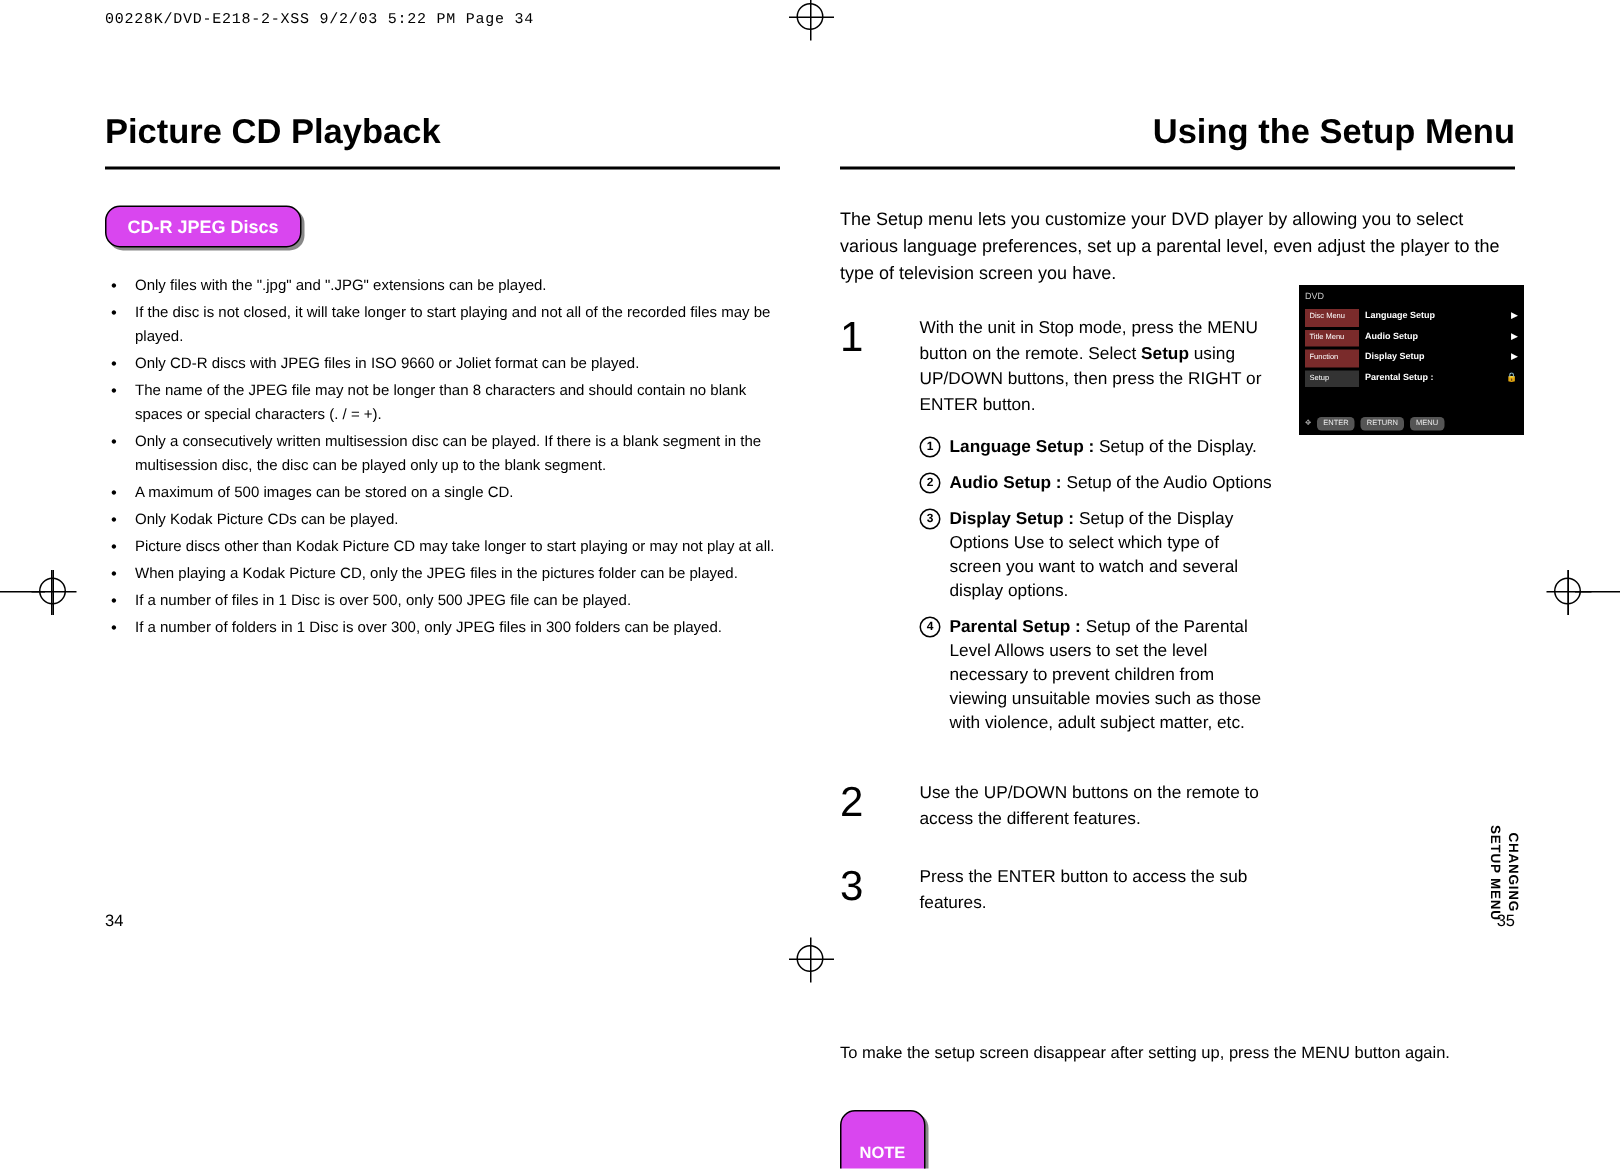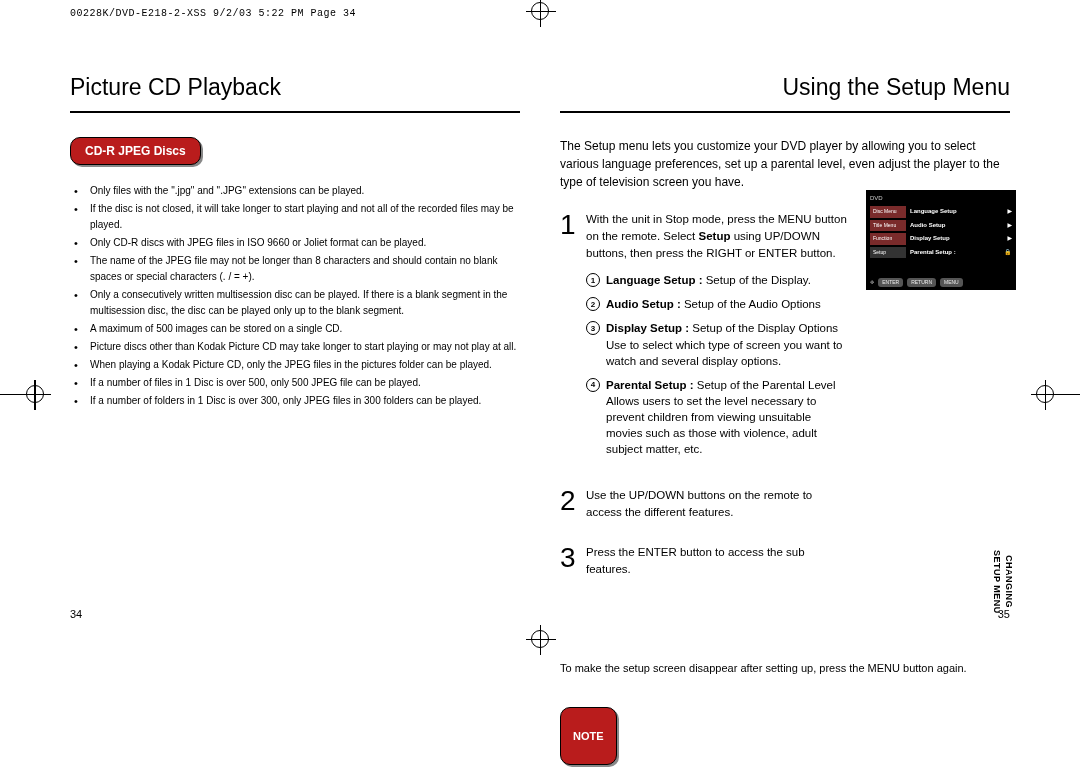--- a/index.html
+++ b/index.html
@@ -12,36 +12,36 @@
   .crop.ht { width: 30px; height: 1px; }
   .crop.vt { width: 1px; height: 30px; }
   .crop-circle { position: absolute; width: 18px; height: 18px; border: 1px solid #000; border-radius: 50%; }
   .crop-circle::before, .crop-circle::after { content: ""; position: absolute; background: #000; }
   .crop-circle::before { width: 1px; height: 30px; left: 8px; top: -6px; }
   .crop-circle::after  { width: 30px; height: 1px; top: 8px; left: -6px; }
 
   
   .spread { position: absolute; top: 70px; left: 70px; right: 70px; bottom: 30px; display: flex; gap: 40px; }
   .col { flex: 1; position: relative; font-size: 11px; line-height: 1.5; }
-  h1 { font-size: 23px; font-weight: normal; border-bottom: 2px solid #000; padding-bottom: 6px; margin-bottom: 24px; }
+  h1 { font-size: 23px; font-weight: bold; border-bottom: 2px solid #000; padding-bottom: 6px; margin-bottom: 24px; }
   .col.right h1 { text-align: right; }
 
-  .pill { display: inline-block; background: #b91c1c; color: #fff; font-weight: bold; font-size: 12px; padding: 4px 14px; border-radius: 10px; border: 1px solid #000; box-shadow: 2px 2px 0 #888; margin-bottom: 18px; }
+  .pill { display: inline-block; background: #d946ef; color: #fff; font-weight: bold; font-size: 12px; padding: 4px 14px; border-radius: 10px; border: 1px solid #000; box-shadow: 2px 2px 0 #888; margin-bottom: 18px; }
   .pill.note { padding: 20px 12px; font-size: 11px; }
 
   .bullets { list-style: none; padding-left: 10px; font-size: 10px; line-height: 1.6; }
   .bullets li { position: relative; padding-left: 10px; margin-bottom: 2px; }
   .bullets li::before { content: "•"; position: absolute; left: -6px; top: 0; font-size: 11px; }
 
   .intro { font-size: 12px; line-height: 1.5; margin-bottom: 20px; }
 
   .steps { }
   .step { display: flex; margin-bottom: 22px; }
   .step-num { font-size: 28px; font-weight: 300; font-family: Arial, sans-serif; width: 26px; flex-shrink: 0; line-height: 1; }
-  .step-body { font-size: 11.5px; line-height: 1.5; flex: 1; }
+  .step-body { font-size: 11.5px; line-height: 1.5; flex: 1; margin-left: 27px; }
   .sublist { margin-top: 10px; }
   .sublist .subitem { display: flex; margin-bottom: 8px; font-size: 11.5px; line-height: 1.4; }
   .circ { width: 14px; height: 14px; border: 1px solid #000; border-radius: 50%; font-size: 8px; display: inline-flex; align-items: center; justify-content: center; margin-right: 6px; flex-shrink: 0; font-weight: bold; margin-top: 1px; }
 
   
   .dvd-mock { position: absolute; top: 120px; right: -6px; width: 150px; height: 100px; background: #000; color: #fff; font-size: 6px; padding: 4px; }
   .dvd-mock .label { color: #ccc; font-size: 6px; margin-bottom: 2px; }
   .dvd-mock .row { display: flex; align-items: center; padding: 1px 0; }
   .dvd-mock .side { background: #7a2b2b; width: 36px; padding: 2px 3px; font-size: 5px; margin-right: 4px; }
   .dvd-mock .opt { flex: 1; font-size: 6px; font-weight: bold; }
@@ -80,20 +80,21 @@
     <div class="col">
       <h1>Picture CD Playback</h1>
       <div class="pill">CD-R JPEG Discs</div>
       <ul class="bullets">
         <li>Only files with the ".jpg" and ".JPG" extensions can be played.</li>
         <li>If the disc is not closed, it will take longer to start playing and not all of the recorded files may be played.</li>
         <li>Only CD-R discs with JPEG files in ISO 9660 or Joliet format can be played.</li>
         <li>The name of the JPEG file may not be longer than 8 characters and should contain no blank spaces or special characters (. / = +).</li>
         <li>Only a consecutively written multisession disc can be played. If there is a blank segment in the multisession disc, the disc can be played only up to the blank segment.</li>
         <li>A maximum of 500 images can be stored on a single CD.</li>
+        <li>Only Kodak Picture CDs can be played.</li>
         <li>Picture discs other than Kodak Picture CD may take longer to start playing or may not play at all.</li>
         <li>When playing a Kodak Picture CD, only the JPEG files in the pictures folder can be played.</li>
         <li>If a number of files in 1 Disc is over 500, only 500 JPEG file can be played.</li>
         <li>If a number of folders in 1 Disc is over 300, only JPEG files in 300 folders can be played.</li>
       </ul>
     </div>
 
     <div class="col right">
       <h1>Using the Setup Menu</h1>
       <p class="intro">The Setup menu lets you customize your DVD player by allowing you to select various language preferences, set up a parental level, even adjust the player to the type of television screen you have.</p>

